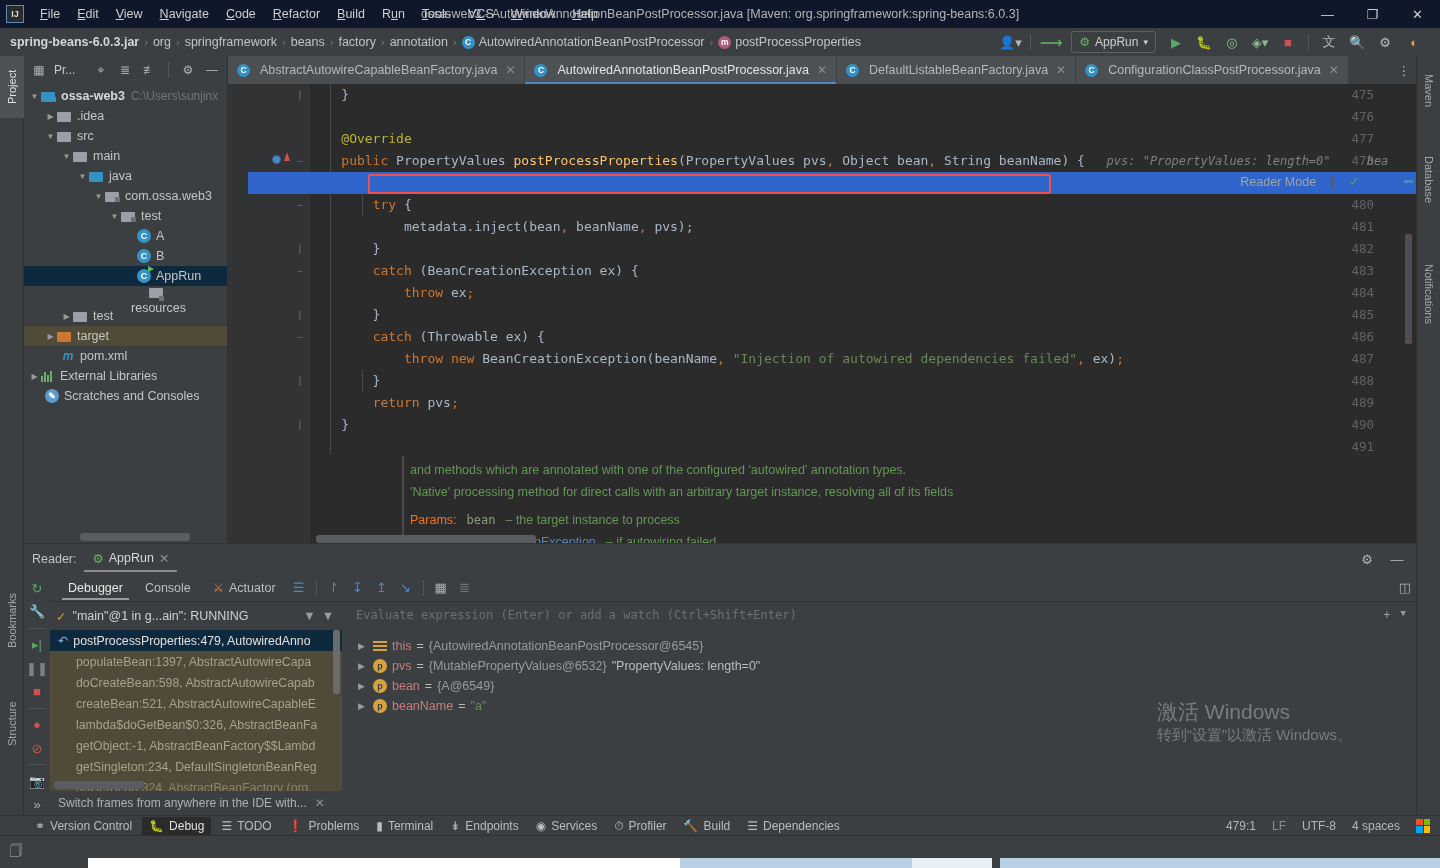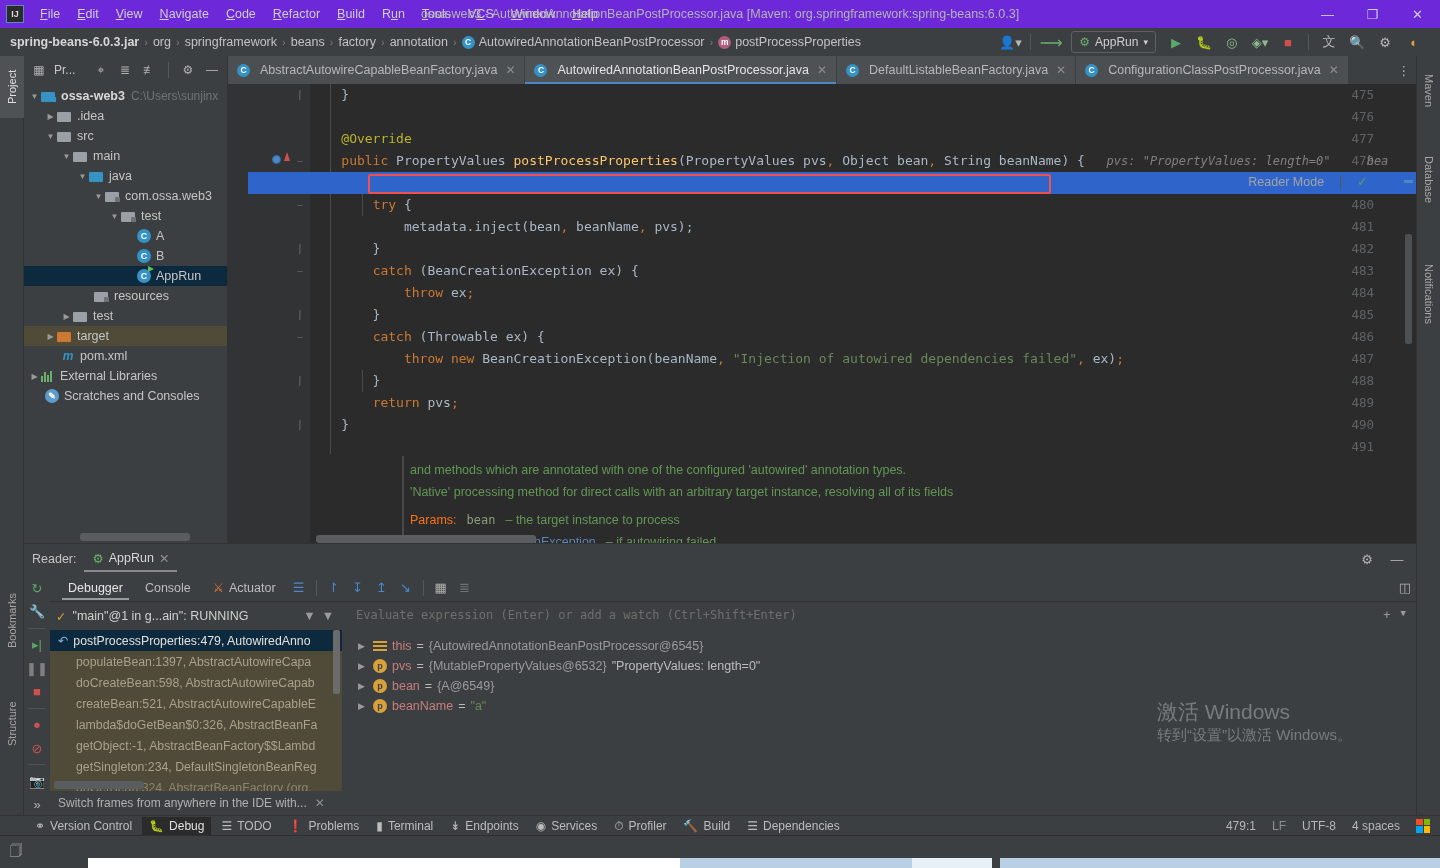--- a/index.html
+++ b/index.html
@@ -8,21 +8,21 @@
     background: #3c3f41;
     font-family: "Liberation Sans", sans-serif;
     overflow: hidden;
     color: #bbbbbb;
   }
   .app { position: relative; width: 1440px; height: 868px; }
 
   
   .titlebar {
     position: absolute; left: 0; top: 0; width: 1440px; height: 28px;
-    background: #6d28d9; display: flex; align-items: center;
+    background: #0f172a; display: flex; align-items: center;
     font-size: 12.5px; color: #c7c7c7;
   }
   .ij-logo {
     width: 18px; height: 18px; margin-left: 6px; margin-right: 8px;
     border: 1px solid #5a8ac0; background: #2b2b2b;
     display: flex; align-items: center; justify-content: center;
     font-size: 9px; font-weight: bold; color: #d8d8d8;
     font-family: "Liberation Sans", sans-serif;
   }
   .menu { display: flex; align-items: center; gap: 1px; }
@@ -243,21 +243,21 @@
     color: #629755; font-family: "Liberation Sans", sans-serif;
     font-size: 12.5px; line-height: 22px; background: #2b2b2b;
   }
   .docblock .lbl { color: #f97316; }
   .docblock a { color: #5c84bb; text-decoration: none; }
   .doc-bar {
     position: absolute; left: 92px; top: 372px; width: 2px; height: 90px;
     background: #4a4a4a;
   }
   .reader-mode {
-    position: absolute; right: 48px; top: 90px; font-size: 12.5px;
+    position: absolute; right: 56px; top: 90px; font-size: 12.5px;
     color: #a3a3a3; display: flex; align-items: center; gap: 16px;
   }
   .scroll-thumb {
     position: absolute; right: 4px; background: #4d5052; border-radius: 2px;
     width: 7px;
   }
   .err-stripe {
     position: absolute; right: 3px; width: 9px; height: 3px;
   }
   .hscroll {
@@ -549,21 +549,21 @@
         <span>A</span>
       </div>
       <div class="trow" style="padding-left:113px;">
         <span class="cls-ico">C</span>
         <span>B</span>
       </div>
       <div class="trow sel-blue" style="padding-left:113px;">
         <span class="cls-ico run">C</span>
         <span>AppRun</span>
       </div>
-      <div class="trow" style="padding-left:70px;">
+      <div class="trow" style="padding-left:70px;flex-direction:column;">
         <span class="folder badge sq"></span>
         <span>resources</span>
       </div>
       <div class="trow" style="padding-left:36px;">
         <span class="arrow">▶</span>
         <span class="folder"></span>
         <span>test</span>
       </div>
       <div class="trow sel-olive" style="padding-left:20px;">
         <span class="arrow">▶</span>

